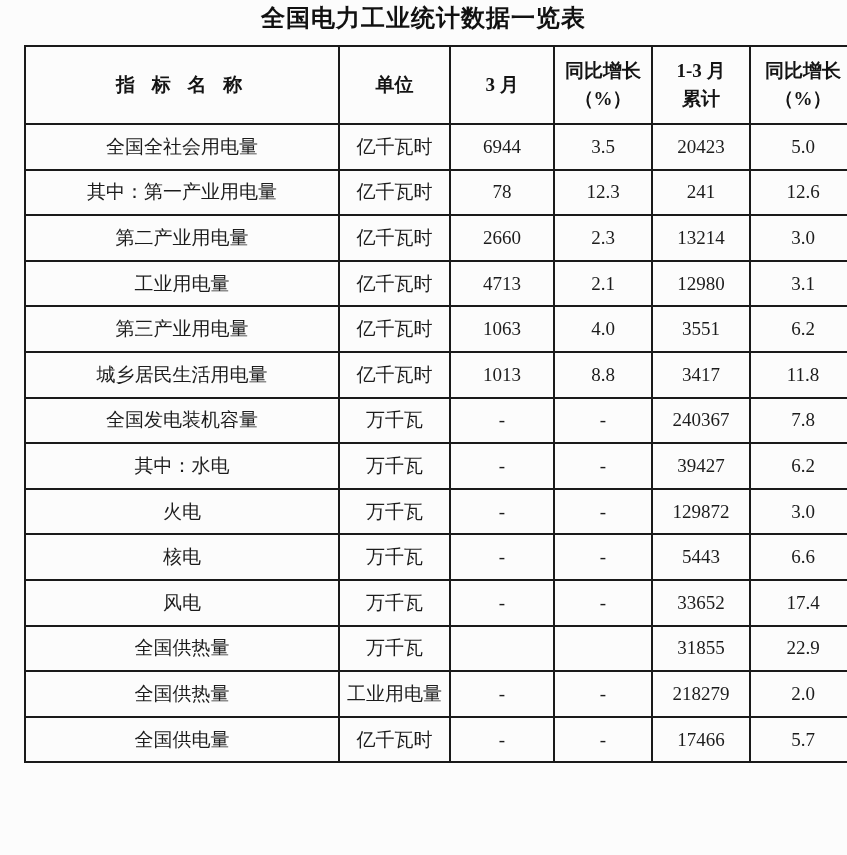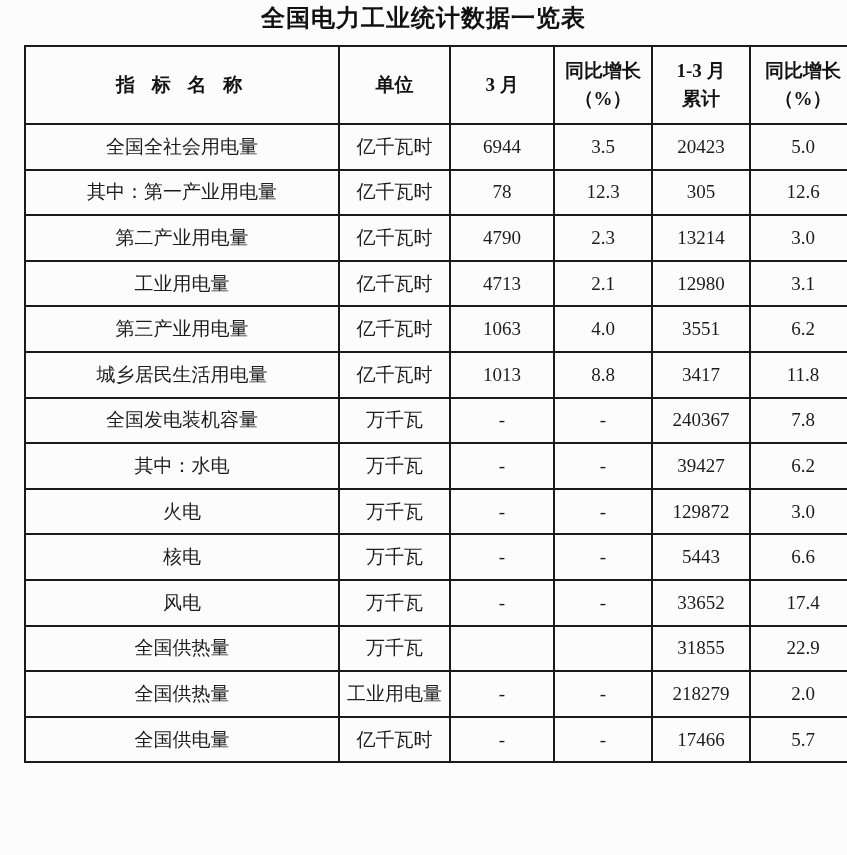--- a/index.html
+++ b/index.html
@@ -93,28 +93,28 @@
     <td>3.5</td>
     <td>20423</td>
     <td>5.0</td>
   </tr>
 
   <tr>
     <td class="cell-indicator indent-1">其中：第一产业用电量</td>
     <td>亿千瓦时</td>
     <td>78</td>
     <td>12.3</td>
-    <td>305</td>
+    <td>241</td>
     <td>12.6</td>
   </tr>
 
   <tr>
     <td class="cell-indicator indent-2">第二产业用电量</td>
     <td>亿千瓦时</td>
-    <td>4790</td>
+    <td>2660</td>
     <td>2.3</td>
     <td>13214</td>
     <td>3.0</td>
   </tr>
 
   <tr>
     <td class="cell-indicator indent-3">工业用电量</td>
     <td>亿千瓦时</td>
     <td>4713</td>
     <td>2.1</td>

